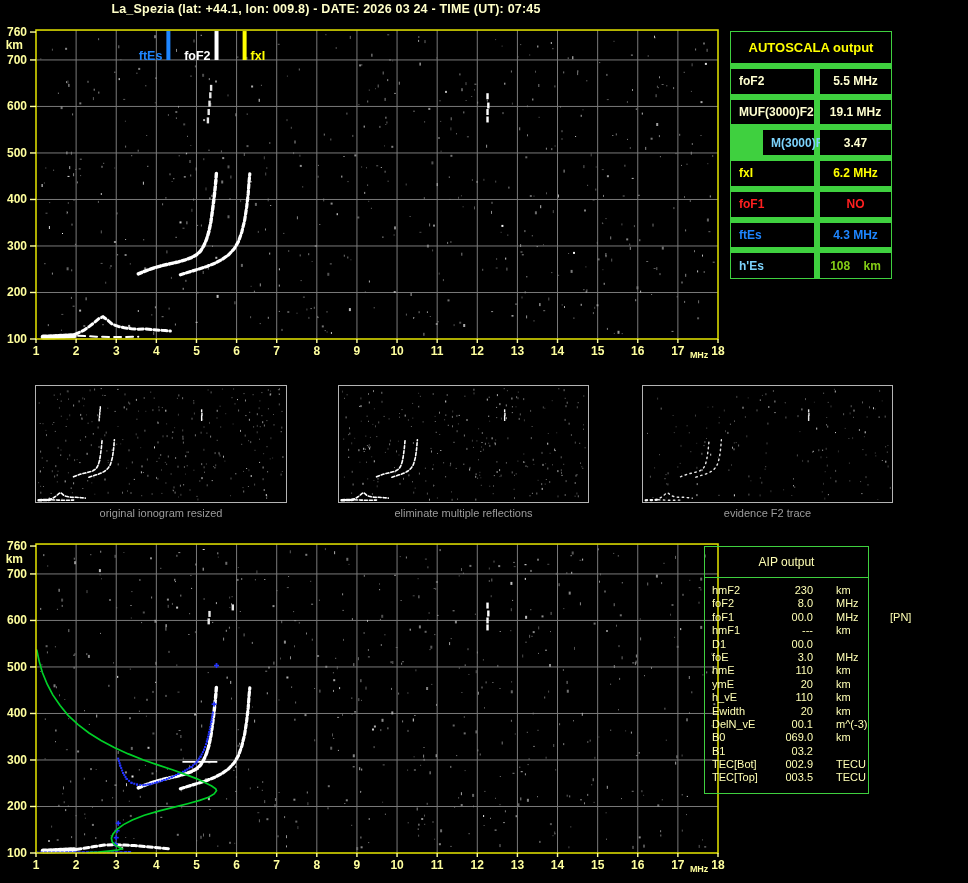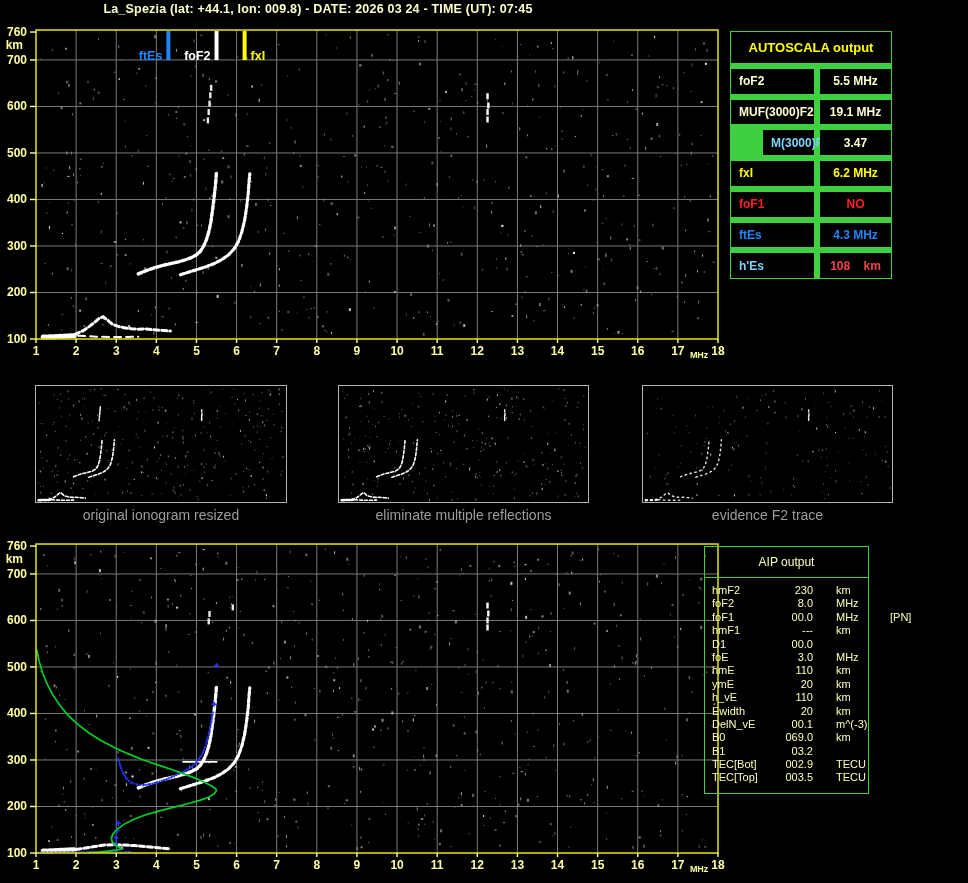--- a/index.html
+++ b/index.html
@@ -1,21 +1,21 @@
 <!DOCTYPE html>
 <html><head>
 <meta charset="utf-8">
 <style>
   html,body{margin:0;padding:0;background:#000;}
   #stage{position:relative;width:968px;height:883px;background:#000;overflow:hidden;
          font-family:"Liberation Sans",sans-serif;}
   #title{position:absolute;left:0;top:2px;width:636px;text-align:center;
          font-size:12.5px;font-weight:bold;letter-spacing:0.2px;}
   svg{position:absolute;display:block;}
-  .caption{position:absolute;text-align:center;font-size:14px;}
+  .caption{position:absolute;text-align:center;font-size:11px;}
   
   #autoscala{position:absolute;left:730px;top:31px;width:162px;height:248px;
              box-sizing:border-box;display:grid;grid-template-columns:83px 1fr;
              grid-template-rows:31px repeat(7,1fr);gap:6px;}
   #autoscala .cell{display:flex;align-items:center;font-size:12px;font-weight:bold;
                    background:#000;white-space:pre;}
   #autoscala .hdr{grid-column:1/3;justify-content:center;font-size:13px;}
   #autoscala .lbl{padding-left:8px;}
   #autoscala .val{justify-content:center;}
   
@@ -25,21 +25,21 @@
   #aip .row{display:flex;height:13.4px;line-height:13.4px;font-size:11px;white-space:pre;gap:8px;}
   #aip .l{flex:0 0 57px;}
   #aip .v{flex:0 0 36px;text-align:right;}
   #aip .u{margin-left:15px;flex:0 0 44px;}
   #aip .x{margin-left:2px;}
 </style>
 </head>
 <body>
 
 <div id="stage">
-  <div id="title" style="color: rgb(255, 255, 200);">La_Spezia (lat: +44.1, lon: 009.8) - DATE: 2026 03 24 - TIME (UT): 07:45</div>
+  <div id="title" style="color: rgb(255, 255, 200); margin-left: 8px;">La_Spezia (lat: +44.1, lon: 009.8) - DATE: 2026 03 24 - TIME (UT): 07:45</div>
 
   <svg id="chartTop" width="740" height="352" viewBox="0 18 740 352" style="left:0;top:18px">
       <g>
         <g>
           <line x1="76.11764705882354" y1="30.033999999999992" x2="76.11764705882354" y2="339" stroke="#7a7a7a" stroke-width="1"></line>
           <line x1="116.23529411764706" y1="30.033999999999992" x2="116.23529411764706" y2="339" stroke="#7a7a7a" stroke-width="1"></line>
           <line x1="156.3529411764706" y1="30.033999999999992" x2="156.3529411764706" y2="339" stroke="#7a7a7a" stroke-width="1"></line>
           <line x1="196.47058823529412" y1="30.033999999999992" x2="196.47058823529412" y2="339" stroke="#7a7a7a" stroke-width="1"></line>
           <line x1="236.58823529411765" y1="30.033999999999992" x2="236.58823529411765" y2="339" stroke="#7a7a7a" stroke-width="1"></line>
           <line x1="276.7058823529412" y1="30.033999999999992" x2="276.7058823529412" y2="339" stroke="#7a7a7a" stroke-width="1"></line>
@@ -2350,21 +2350,21 @@
       <div class="cell val" style="color: rgb(255, 255, 208);">19.1 MHz</div>
       <div class="cell lbl" style="color: #7dd3fc; margin-left: 32px;">M(3000)F2</div>
       <div class="cell val" style="color: rgb(255, 255, 208);">3.47</div>
       <div class="cell lbl" style="color: rgb(255, 255, 0);">fxI</div>
       <div class="cell val" style="color: rgb(255, 255, 0);">6.2 MHz</div>
       <div class="cell lbl" style="color: rgb(255, 32, 32);">foF1</div>
       <div class="cell val" style="color: rgb(255, 32, 32);">NO</div>
       <div class="cell lbl" style="color: rgb(30, 134, 255);">ftEs</div>
       <div class="cell val" style="color: rgb(30, 134, 255);">4.3 MHz</div>
       <div class="cell lbl" style="color: #7dd3fc;">h'Es</div>
-      <div class="cell val" style="color: #ef4444;">108    km</div>
+      <div class="cell val" style="color: #84cc16;">108    km</div>
     </div>
 
   <div id="aip" style="border: 1px solid rgb(63, 208, 63); color: rgb(255, 255, 180);">
     <div class="hdr" style="border-bottom: 1px solid rgb(63, 208, 63);">AIP output</div>
     <div class="body">
         <div class="row"><span class="l">hmF2</span><span class="v">230</span><span class="u">km</span><span class="x"></span></div>
         <div class="row"><span class="l">foF2</span><span class="v">8.0</span><span class="u">MHz</span><span class="x"></span></div>
         <div class="row"><span class="l">foF1</span><span class="v">00.0</span><span class="u">MHz</span><span class="x">[PN]</span></div>
         <div class="row"><span class="l">hmF1</span><span class="v">---</span><span class="u">km</span><span class="x"></span></div>
         <div class="row"><span class="l">D1</span><span class="v">00.0</span><span class="u"></span><span class="x"></span></div>

